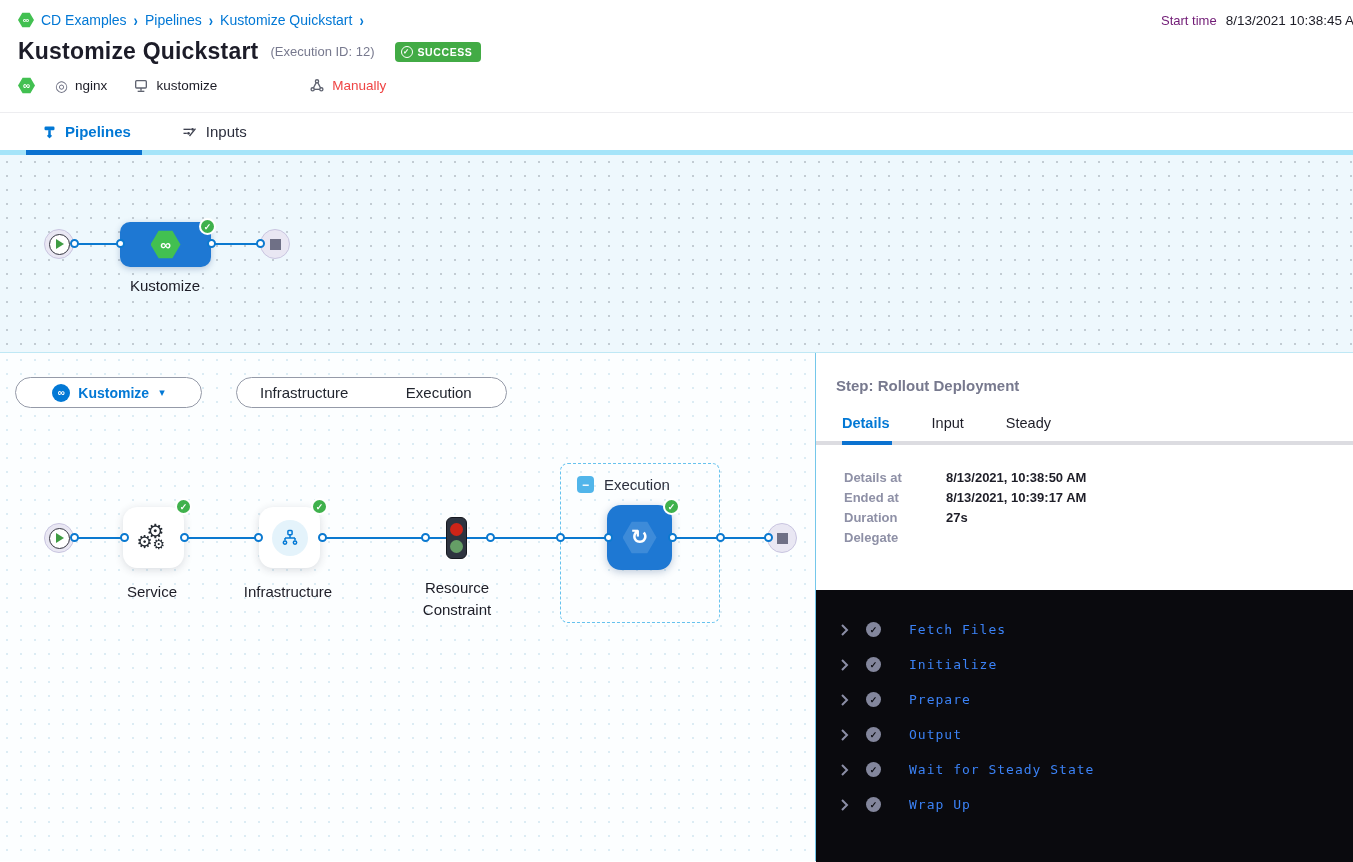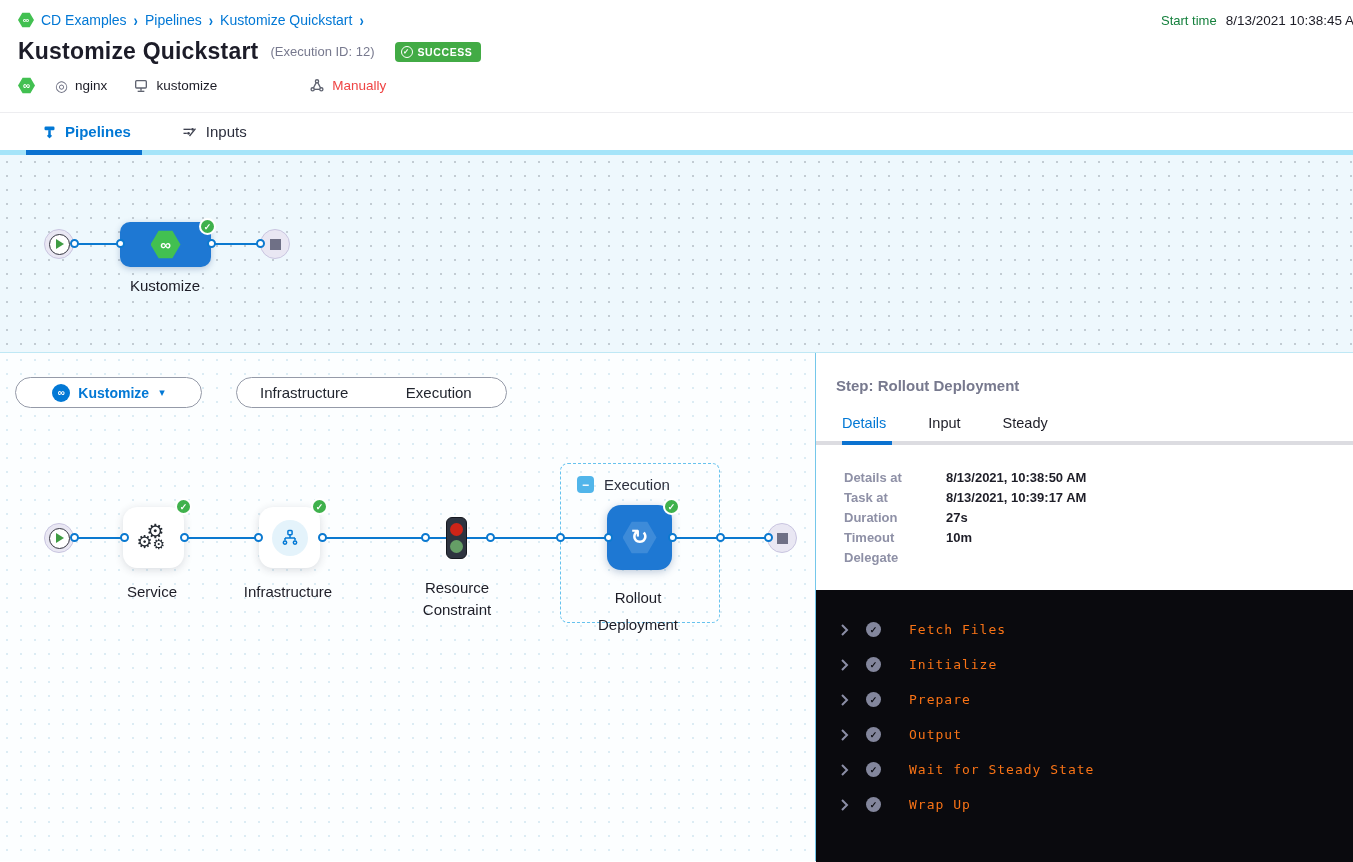--- a/index.html
+++ b/index.html
@@ -10,21 +10,21 @@
   .header { position:relative; height:112px; background:#fff; }
   .crumb-row { position:absolute; left:18px; top:12px; display:flex; align-items:center; gap:7px; font-size:14px; }
   .hex { display:inline-flex; align-items:center; justify-content:center;
     clip-path:polygon(27% 4%, 73% 4%, 100% 50%, 73% 96%, 27% 96%, 0% 50%);
     background:#42c051; color:#fff; font-weight:bold; }
   .hex.small { width:16px; height:16px; font-size:9px; }
   .hex.meta { width:17px; height:17px; font-size:10px; }
   .crumb-link { color:#0278d5; text-decoration:none; cursor:pointer; }
   .crumb-sep { color:#0278d5; font-size:13px; font-weight:bold; transform:scaleY(1.3); }
   .start-time { position:absolute; left:1161px; top:13px; white-space:nowrap; font-size:13px; display:flex; gap:9px; align-items:baseline; }
-  .start-time .lbl { color:#15803d; }
+  .start-time .lbl { color:#701a75; }
   .start-time .val { color:#1d1d27; font-size:13.5px; }
   .title-row { position:absolute; left:18px; top:38px; display:flex; align-items:center; gap:10px; }
   .page-title { font-size:23px; font-weight:700; color:#1c1c28; letter-spacing:.2px; }
   .exec-id { font-size:13px; color:#77798e; margin-left:2px; }
   .badge-success { margin-left:10px; display:inline-flex; align-items:center; gap:5px;
     background:#42ab45; color:#fff; font-size:10.5px; font-weight:700; letter-spacing:.6px;
     padding:4px 9px 4px 6px; border-radius:4px; }
   .badge-success .ck { width:12px; height:12px; border-radius:50%; border:1.4px solid #fff;
     display:inline-flex; align-items:center; justify-content:center; font-size:7.5px; font-weight:900; }
   .meta-row { position:absolute; left:18px; top:77px; display:flex; align-items:center; font-size:13.5px; }
@@ -104,39 +104,39 @@
     font-size:10px; font-weight:700; display:flex; align-items:center; justify-content:center; }
   .stage-pill .txt { color:#0278d5; font-weight:600; font-size:14px; }
   .stage-pill .chev { color:#0278d5; font-size:11px; margin-left:2px; }
   .toggle-pill { left:236px; width:271px; }
   .toggle-seg { flex:1; text-align:center; font-size:15px; color:#22262f; cursor:pointer; }
 
   
   .right-panel { position:relative; width:538px; background:#fff; border-left:1px solid #74c7ea; }
   .step-title { position:absolute; left:20px; top:24px; font-size:15px; font-weight:600; color:#77798e; }
   .rp-tabs { position:absolute; left:26px; top:62px; display:flex; gap:42px; font-size:14.5px; }
-  .rp-tab.active { color:#0278d5; font-weight:400; }
+  .rp-tab.active { color:#0278d5; font-weight:700; }
   .rp-tab { color:#1d1d27; cursor:pointer; }
   .rp-rule { position:absolute; left:0; top:88px; width:100%; height:4px; background:#dcdce1; }
   .rp-rule-active { position:absolute; left:26px; top:88px; width:50px; height:4px; background:#0b72d0; z-index:2; }
   .details { position:absolute; left:28px; top:114px; right:10px; }
   .detail-row { display:flex; height:20px; align-items:center; font-size:13px; }
   .detail-label { width:102px; color:#8e90a6; font-weight:600; }
   .detail-value { color:#1d1d27; font-weight:700; white-space:nowrap; }
   .detail-value .link { color:#0278d5; font-weight:700; text-decoration:none; cursor:pointer; }
 
   .logs { position:absolute; left:0; top:237px; width:100%; height:272px; background:#0a0a0e; }
   .logs-header { height:28px; display:flex; align-items:center; padding-left:16px;
     color:#e3e3ea; font-size:12.5px; border-bottom:1px solid #2c2c31; }
   .log-rows { padding-top:22px; }
   .log-row { height:35px; display:flex; align-items:center; padding-left:23px; cursor:pointer; }
   .log-chev { width:11px; height:14px; margin-right:16px; }
   .log-badge { width:15px; height:15px; border-radius:50%; background:#83869c; color:#0a0a0e;
     font-size:9px; font-weight:900; display:flex; align-items:center; justify-content:center; margin-right:28px; }
-  .log-text { font-family:"DejaVu Sans Mono", monospace; font-size:13px; color:#f97316; letter-spacing:1px; }
+  .log-text { font-family:"DejaVu Sans Mono", monospace; font-size:13px; color:#3b82f6; letter-spacing:1px; }
 
   .icon-svg { display:block; }
 </style>
 </head>
 <body>
 
 <div class="header">
   <div class="crumb-row">
     <span class="hex small">∞</span>
     <a class="crumb-link">CD Examples</a>
@@ -328,55 +328,47 @@
     <div class="dot" style="left:668px; top:180px;"></div>
     <div class="dot" style="left:716px; top:180px;"></div>
     <div class="dot" style="left:764px; top:180px;"></div>
 
     <div class="graph-label" style="left:92px;  top:230px; width:120px;">Service</div>
     <div class="graph-label" style="left:218px; top:230px; width:140px;">Infrastructure</div>
     <div class="graph-label" style="left:397px; top:224px; width:120px; line-height:22px;">
       <div>Resource</div>
       <div>Constraint</div>
     </div>
-    <div class="graph-label" style="left:568px; top:231px; width:140px; line-height:27px;">
-      <div>Rollout</div>
-      <div>Deployment</div>
-    </div>
   </div>
 
   <div class="right-panel">
     <div class="step-title">Step: Rollout Deployment</div>
 
     <div class="rp-tabs">
       <span class="rp-tab active">Details</span>
       <span class="rp-tab">Input</span>
       <span class="rp-tab">Steady</span>
     </div>
     <div class="rp-rule"></div>
     <div class="rp-rule-active"></div>
 
     <div class="details">
       <div class="detail-row">
         <span class="detail-label">Details at</span>
         <span class="detail-value">8/13/2021, 10:38:50 AM</span>
       </div>
       <div class="detail-row">
-        <span class="detail-label">Task at</span>
+        <span class="detail-label">Ended at</span>
         <span class="detail-value">8/13/2021, 10:39:17 AM</span>
       </div>
       <div class="detail-row">
         <span class="detail-label">Duration</span>
         <span class="detail-value">27s</span>
       </div>
       <div class="detail-row">
-        <span class="detail-label">Timeout</span>
-        <span class="detail-value">10m</span>
-      </div>
-      <div class="detail-row">
         <span class="detail-label">Delegate</span>
       </div>
     </div>
 
     <div class="logs">
       <div class="log-rows">
         <div class="log-row">
           <svg class="log-chev" viewBox="0 0 11 14" fill="none" stroke="#8b8ea6" stroke-width="2">
               <path d="M3 2 L8 7 L3 12"></path>
             </svg>

